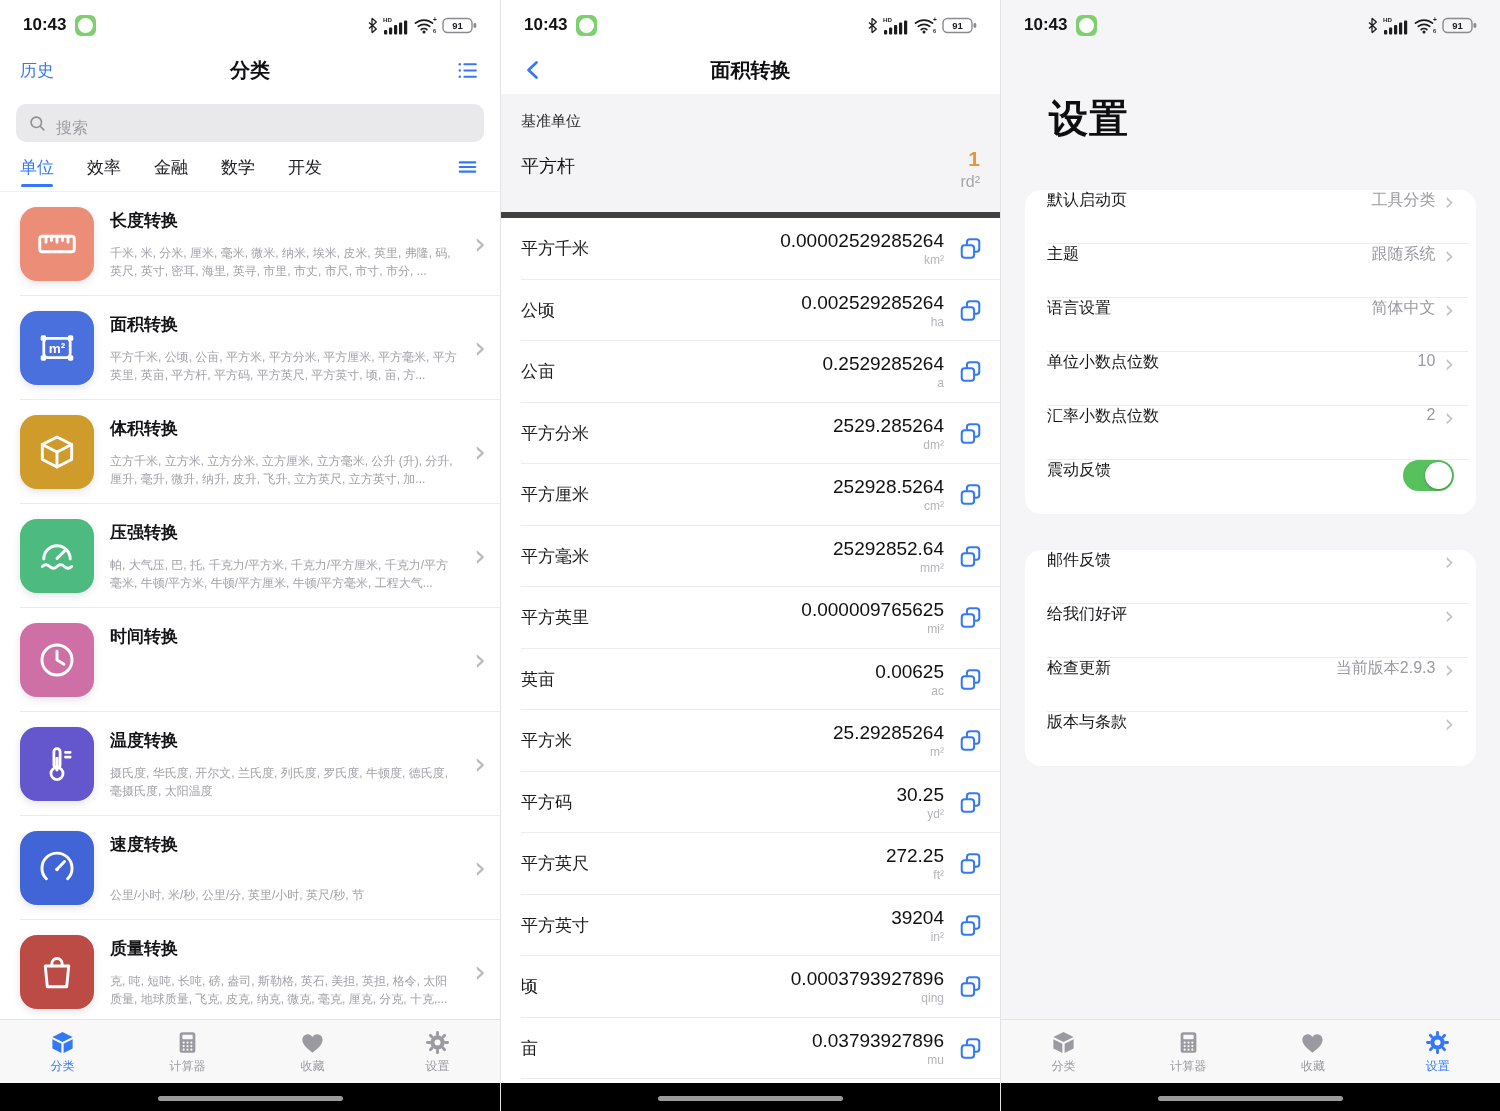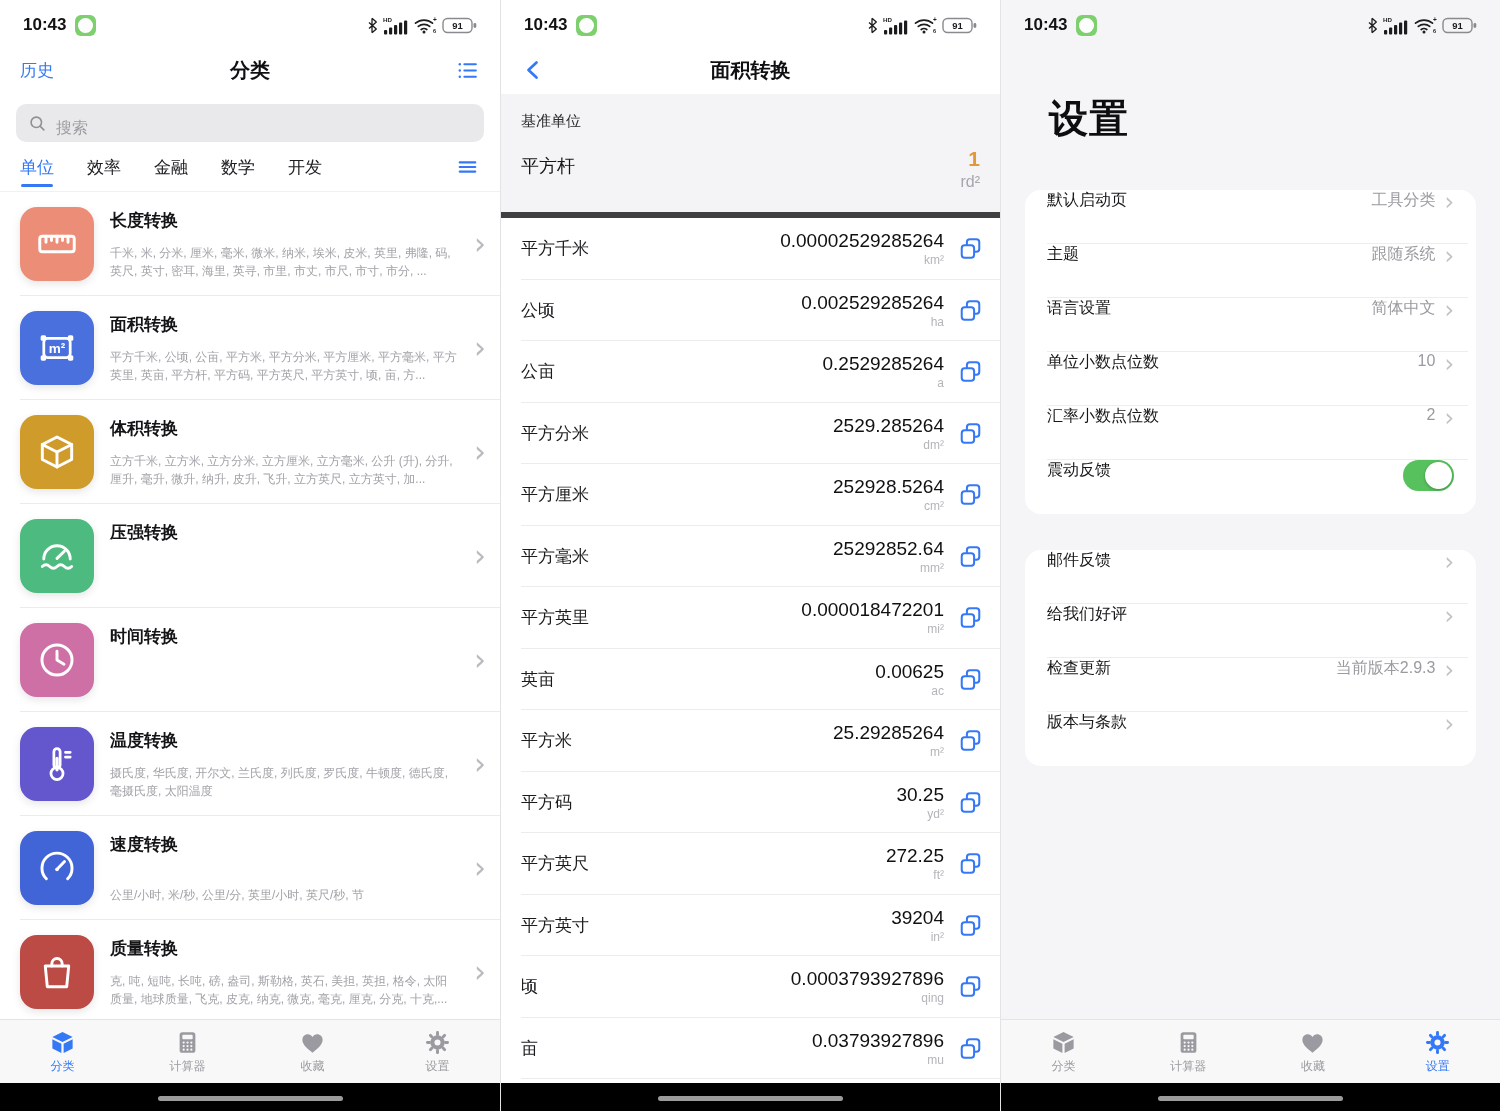--- a/index.html
+++ b/index.html
@@ -218,20 +218,21 @@
   <div class="cat-row">
     <div class="cat-icon" style="background: rgb(77, 186, 128);">
             <svg viewBox="0 0 24 24" fill="none" stroke="#fff" stroke-width="1.6" stroke-linecap="round" stroke-linejoin="round">
               <path d="M4.8 13.6a7.2 7.2 0 1 1 14.4 0"></path>
               <path d="M12 13.3l4-3.9"></path>
               <path d="M4 17.7q2-1.9 4 0t4 0 4 0 4 0"></path>
             </svg>
           </div>
     <div class="cat-main">
       <div class="cat-title">压强转换</div>
+      <div class="cat-sub">帕, 大气压, 巴, 托, 千克力/平方米, 千克力/平方厘米, 千克力/平方毫米, 牛顿/平方米, 牛顿/平方厘米, 牛顿/平方毫米, 工程大气...</div>
     </div>
     <div class="chev">›</div>
   </div>
 
   <div class="cat-row">
     <div class="cat-icon" style="background: rgb(206, 111, 166);">
             <svg viewBox="0 0 24 24" fill="none" stroke="#fff" stroke-width="1.6" stroke-linecap="round" stroke-linejoin="round">
               <circle cx="12" cy="12" r="8.2"></circle>
               <path d="M12 7.2V12l3.8 2.3"></path>
             </svg>
@@ -490,21 +491,21 @@
             <svg viewBox="0 0 24 24">
               <rect x="8.8" y="3.8" width="11" height="11" rx="2.6" fill="none" stroke="#3478f6" stroke-width="1.8"></rect>
               <rect x="4.2" y="9.2" width="11" height="11" rx="2.6" fill="#fff" stroke="#3478f6" stroke-width="1.8"></rect>
             </svg>
           </button>
   </div>
 
   <div class="conv-row">
     <div class="conv-name">平方英里</div>
     <div class="conv-right">
-      <div class="conv-value">0.000018472201</div>
+      <div class="conv-value">0.000009765625</div>
       <div class="conv-unit">mi²</div>
     </div>
     <button class="copy-btn">
             <svg viewBox="0 0 24 24">
               <rect x="8.8" y="3.8" width="11" height="11" rx="2.6" fill="none" stroke="#3478f6" stroke-width="1.8"></rect>
               <rect x="4.2" y="9.2" width="11" height="11" rx="2.6" fill="#fff" stroke="#3478f6" stroke-width="1.8"></rect>
             </svg>
           </button>
   </div>
 

